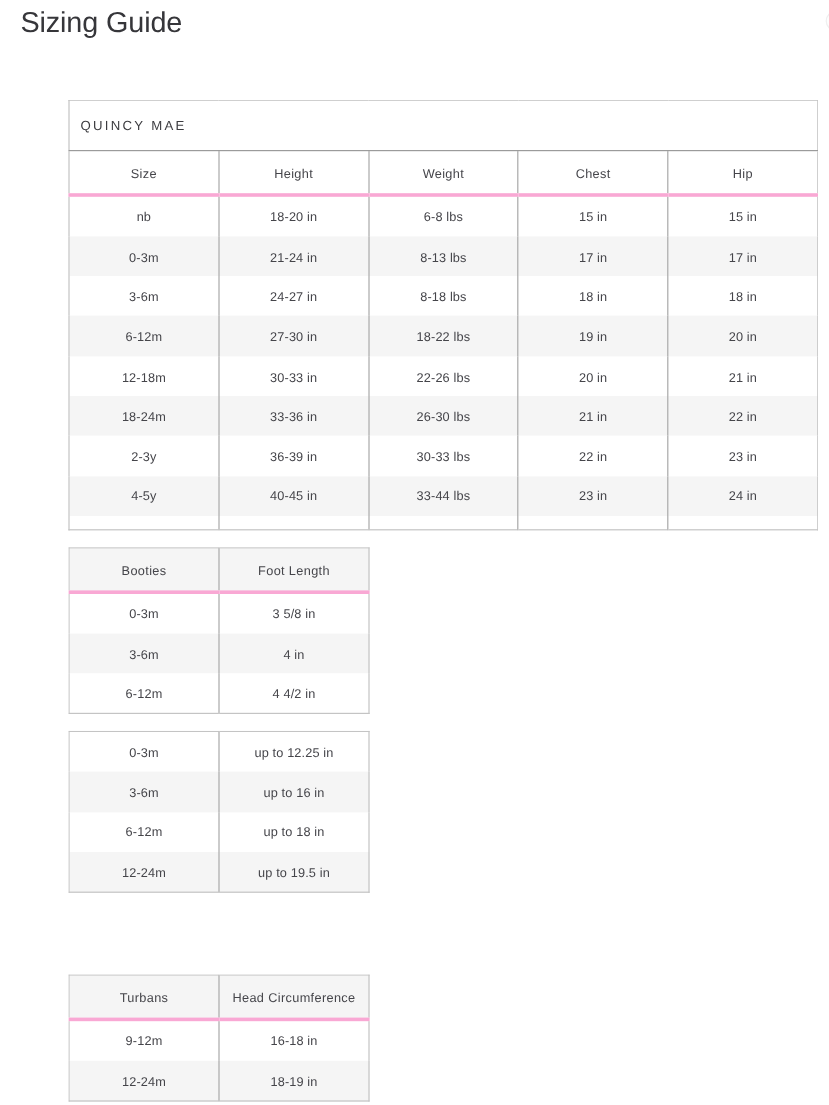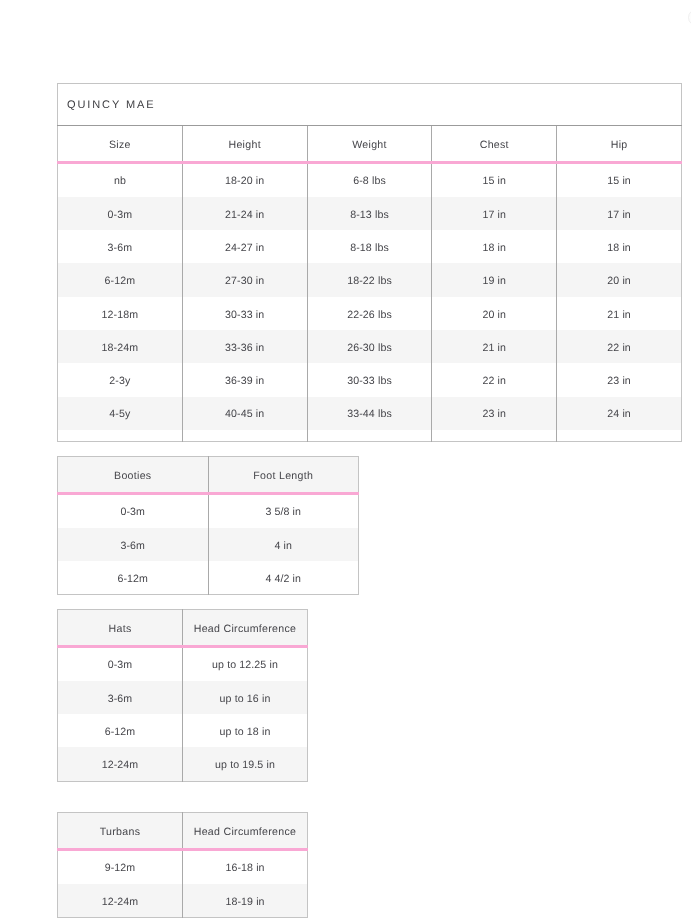--- a/index.html
+++ b/index.html
@@ -39,28 +39,29 @@
   
   tr.row td{height:33.3px;border-right:1px solid #a9a9a9;}
   tr.row td:last-child{border-right:none;}
   tr.alt td{background:#f5f5f5;}
 
   
   tr.empty td{height:11px;border-right:1px solid #a9a9a9;}
   tr.empty td:last-child{border-right:none;}
 
   #t1{left:57px;top:83px;width:625px;}
-  #t2{left:57px;top:456px;width:302px;}
+  #t2{left:57px;top:456px;width:251px;}
   #t3{left:57px;top:609px;width:251px;}
   #t4{left:57px;top:793px;width:251px;margin-top:19px;}
 </style>
 </head>
 <body>
 
 <div class="page">
+  <h1 class="page-title">Sizing Guide</h1>
   <div class="close-button"></div>
   <table class="chart" id="t1">
     <tbody>
       <tr class="brandrow">
         <td colspan="5"><span>QUINCY MAE</span></td>
       </tr>
       <tr class="hdr hdr-main">
         <td><span>Size</span></td>
         <td><span>Height</span></td>
         <td><span>Weight</span></td>
@@ -147,24 +148,20 @@
         <td><span>4 in</span></td>
       </tr>
       <tr class="row">
         <td><span>6-12m</span></td>
         <td><span>4 4/2 in</span></td>
       </tr>
     </tbody>
   </table>
   <table class="chart" id="t3">
     <tbody>
-      <tr class="hdr hdr-sub">
-        <td><span>Hats</span></td>
-        <td><span>Head Circumference</span></td>
-      </tr>
       <tr class="row">
         <td><span>0-3m</span></td>
         <td><span>up to 12.25 in</span></td>
       </tr>
       <tr class="row alt">
         <td><span>3-6m</span></td>
         <td><span>up to 16 in</span></td>
       </tr>
       <tr class="row">
         <td><span>6-12m</span></td>

